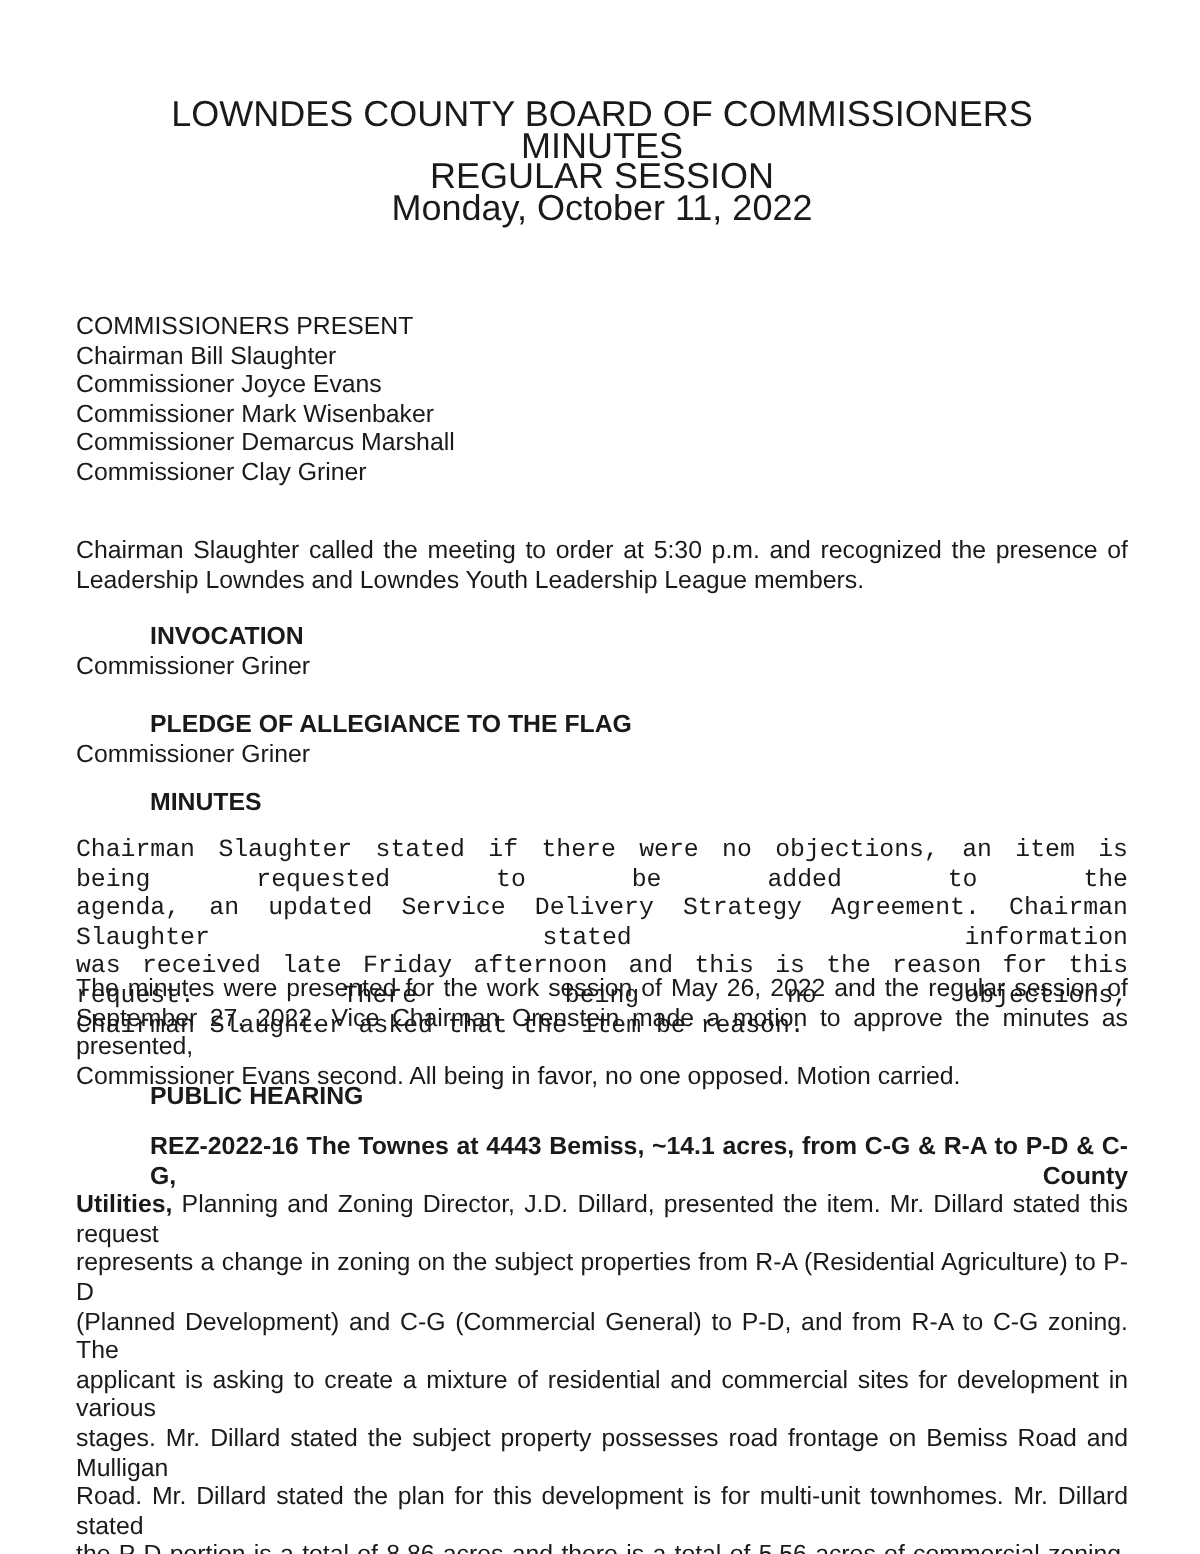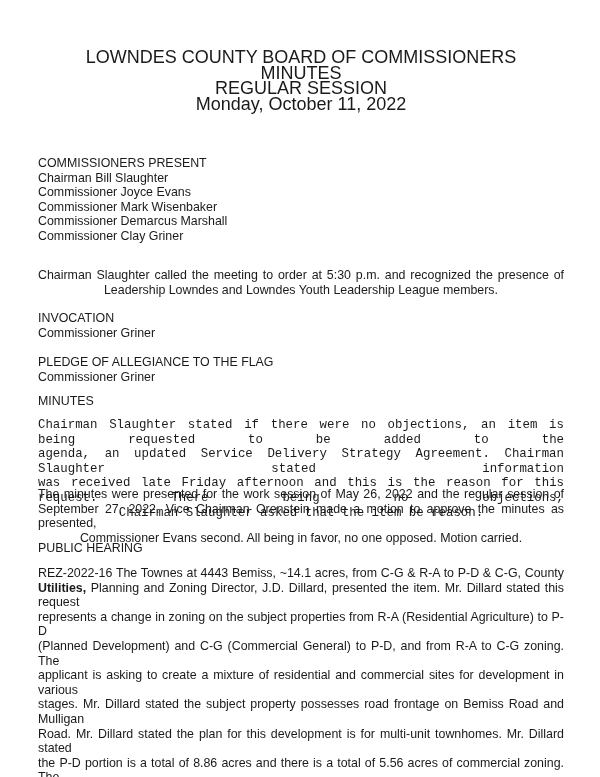--- a/index.html
+++ b/index.html
@@ -7,22 +7,22 @@
   .page {
     position: absolute; left: 38px; top: 0; width: 526px;
     font-family: "Liberation Sans", sans-serif;
     font-size: 12.4px; line-height: 14.6px; color: #1a1a1a;
   }
   .header { position: absolute; top: 50px; left: 0; width: 526px; text-align: center; font-size: 18px; line-height: 15.6px; }
   .header div { white-space: nowrap; }
   .block { position: absolute; left: 0; width: 526px; }
   .line { white-space: nowrap; display: block; }
   .just { text-align: justify; text-align-last: justify; display: block; white-space: normal; }
-  .last { text-align: center; display: block; }
-  .h { font-weight: normal; }
+  .last { text-align: left; display: block; }
+  .h { font-weight: bold; margin-left: 37px; }
   b { font-weight: bold; }
 </style>
 </head>
 <body>
 
 <div class="page">
 
   <div class="header">
     <div>LOWNDES COUNTY BOARD OF COMMISSIONERS</div>
     <div>MINUTES</div>

